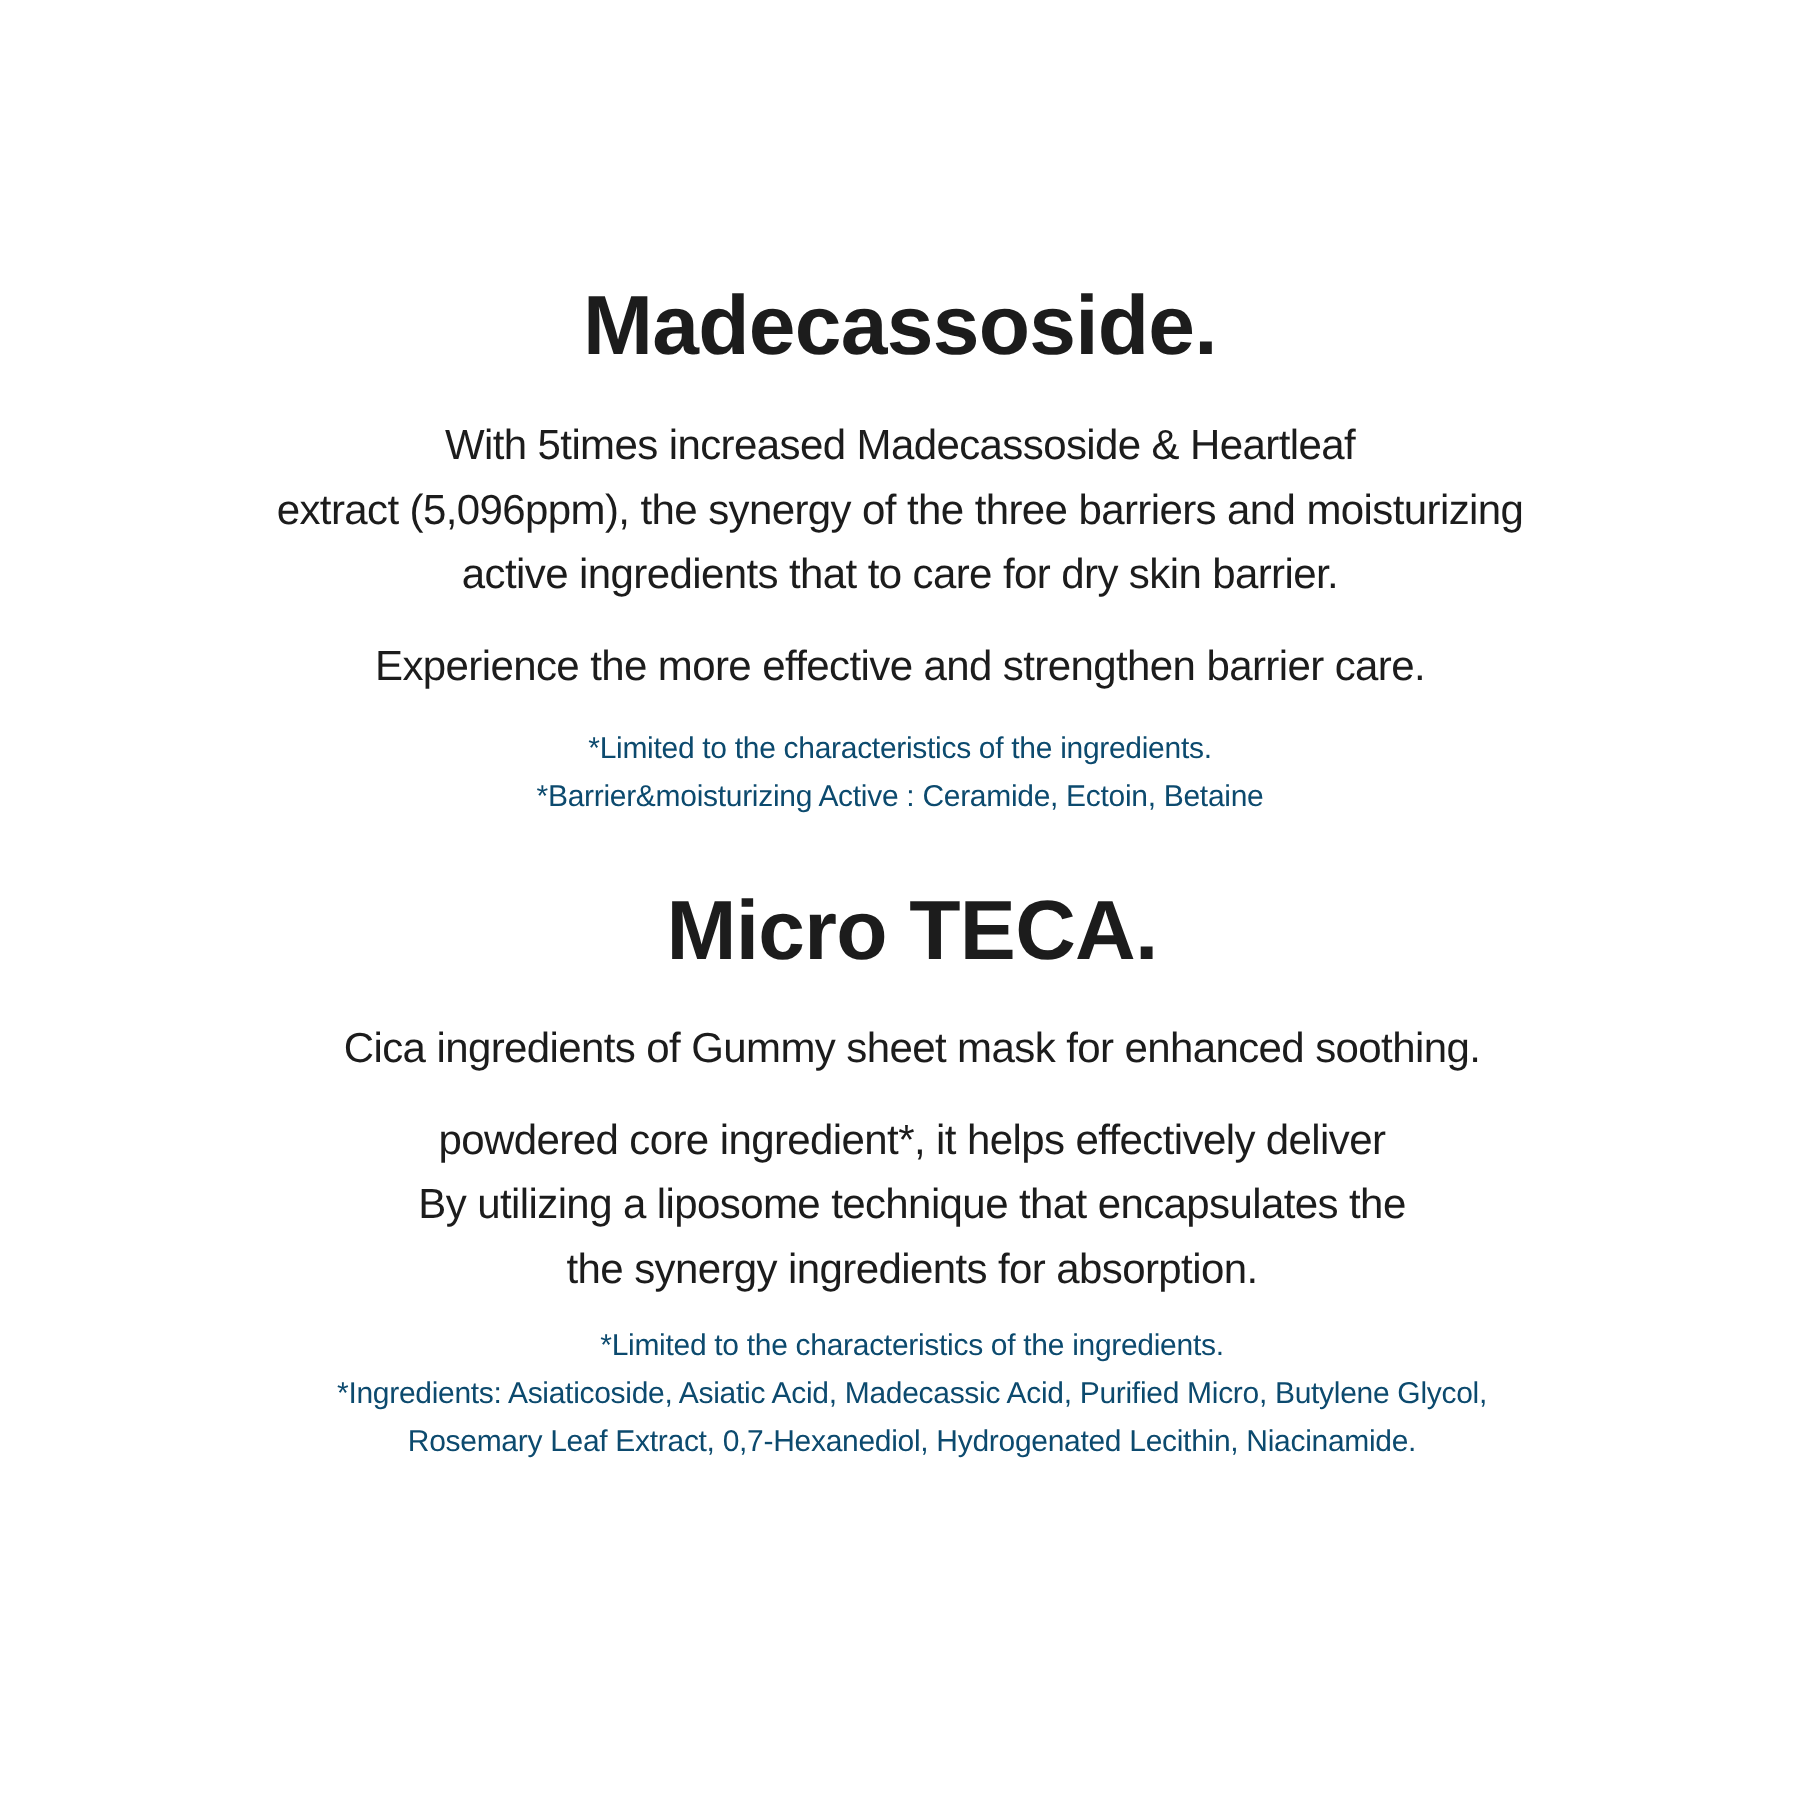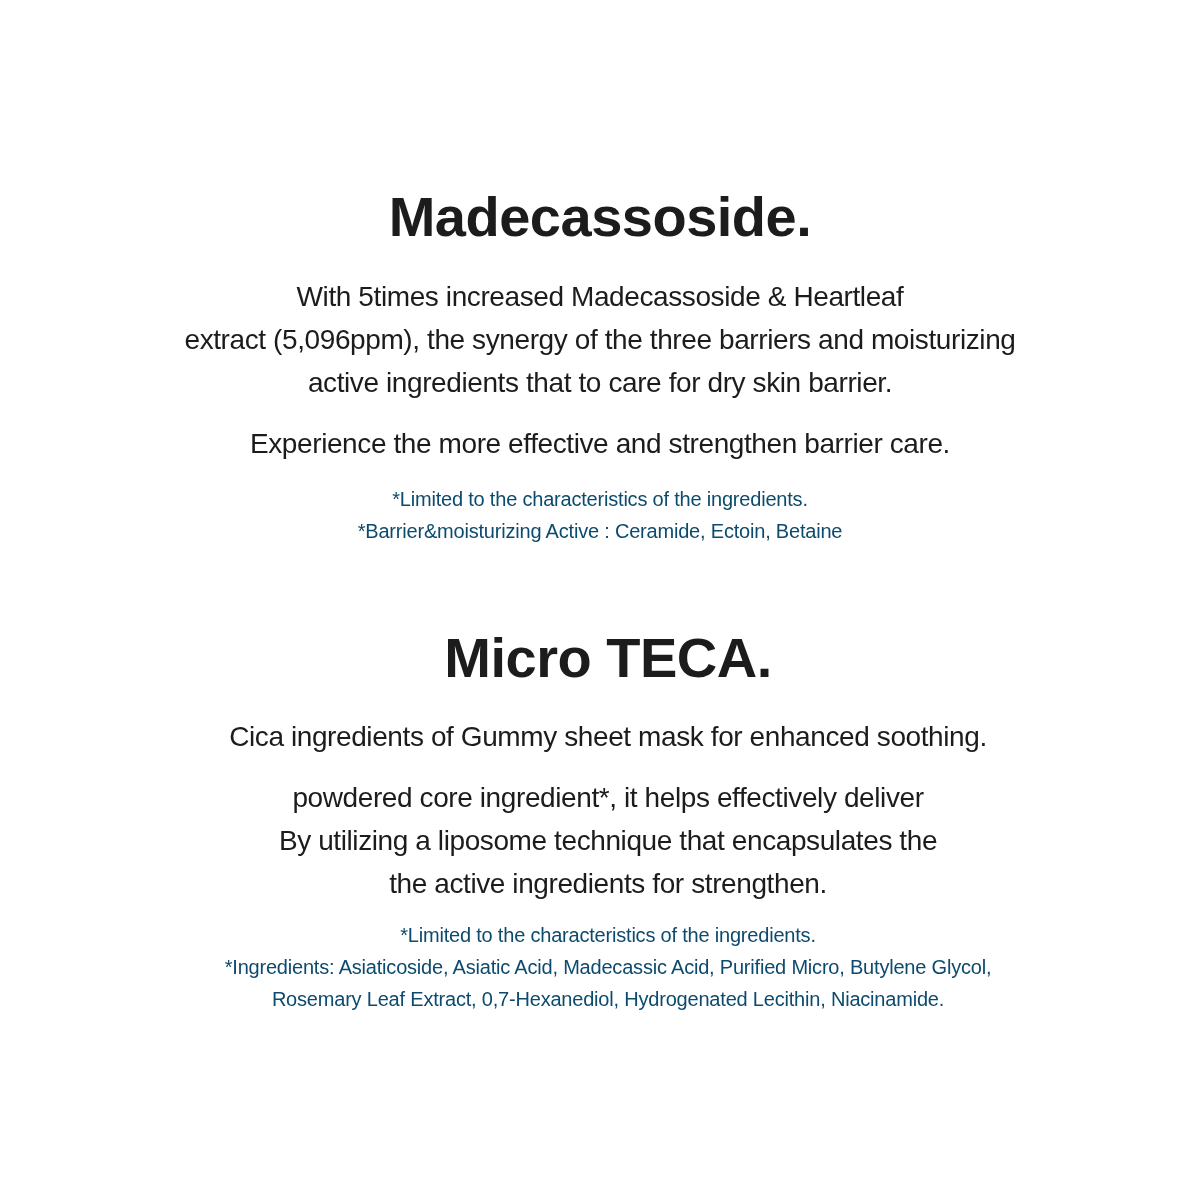--- a/index.html
+++ b/index.html
@@ -43,21 +43,21 @@
       color: #0c4a6e;
     }
     .footnotes-2 { margin-top: 14px; }
     .note-line {
       font-size: 20px;
       line-height: 32px;
       font-weight: 400;
       letter-spacing: -0.2px;
       white-space: nowrap;
     }
-    .section-micro-teca { margin-top: 78px; padding-left: 16px; }
+    .section-micro-teca { margin-top: 40px; padding-left: 16px; }
   </style>
 </head>
 <body>
 
 <div class="canvas">
 
   <section>
     <h1 class="section-title" style="margin:0; font-size:56px; font-weight:600;">Madecassoside.</h1>
 
     <div class="paragraph">
@@ -75,21 +75,21 @@
   </section>
 
   <section class="section-micro-teca">
     <h1 class="section-title" style="margin:0; font-size:56px; font-weight:600;">Micro TECA.</h1>
 
     <div class="body-line lead-line">Cica ingredients of Gummy sheet mask for enhanced soothing.</div>
 
     <div class="paragraph paragraph-2">
       <div class="body-line">powdered core ingredient*, it helps effectively deliver</div>
       <div class="body-line">By utilizing a liposome technique that encapsulates the</div>
-      <div class="body-line">the active ingredients for strengthen.</div>
+      <div class="body-line">the synergy ingredients for absorption.</div>
     </div>
 
     <div class="footnotes footnotes-2">
       <div class="note-line">*Limited to the characteristics of the ingredients.</div>
       <div class="note-line">*Ingredients: Asiaticoside, Asiatic Acid, Madecassic Acid, Purified Micro, Butylene Glycol,</div>
       <div class="note-line">Rosemary Leaf Extract, 0,7-Hexanediol, Hydrogenated Lecithin, Niacinamide.</div>
     </div>
   </section>
 
 </div>

